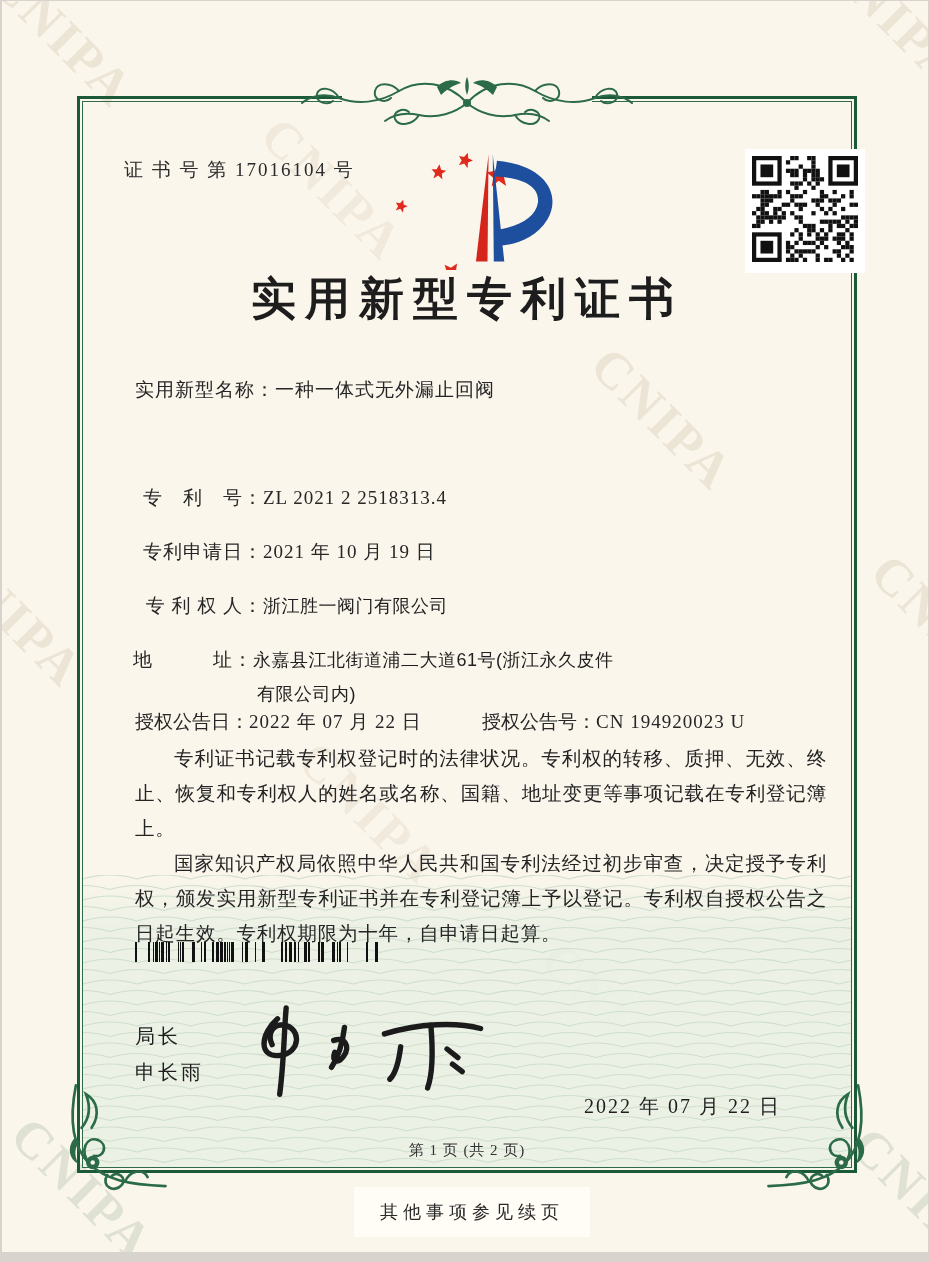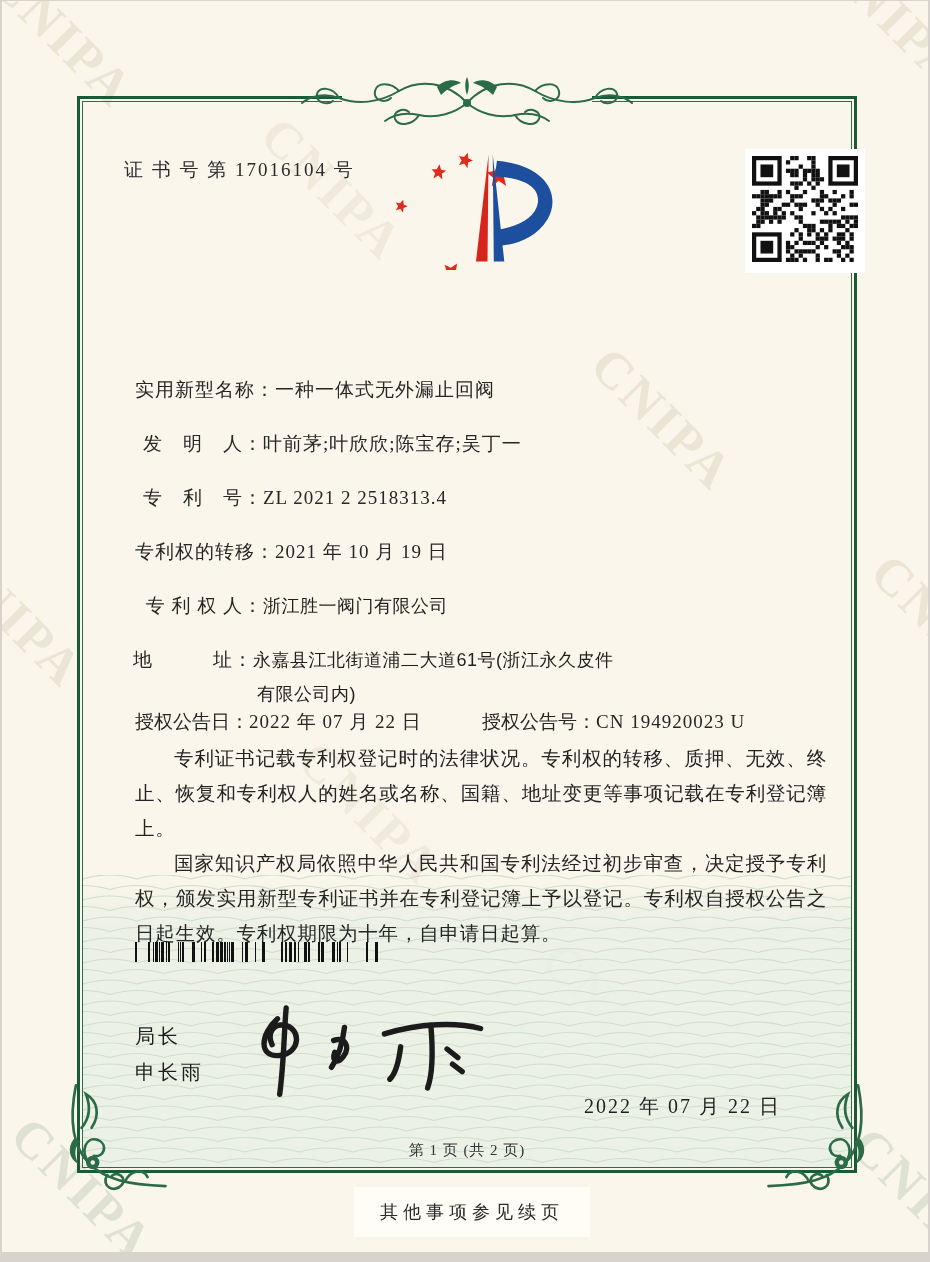--- a/index.html
+++ b/index.html
@@ -393,32 +393,30 @@
         <rect x="8.48" y="8.48" width="12.72" height="12.72" fill="#111"></rect>
         <rect x="76.32000000000001" y="0" width="29.68" height="29.68" fill="#111"></rect>
         <rect x="80.56" y="4.24" width="21.200000000000003" height="21.200000000000003" fill="#fff"></rect>
         <rect x="84.80000000000001" y="8.48" width="12.72" height="12.72" fill="#111"></rect>
         <rect x="0" y="76.32000000000001" width="29.68" height="29.68" fill="#111"></rect>
         <rect x="4.24" y="80.56" width="21.200000000000003" height="21.200000000000003" fill="#fff"></rect>
         <rect x="8.48" y="84.80000000000001" width="12.72" height="12.72" fill="#111"></rect>
       </svg>
   </div>
 
+  <div class="abs title" style="left:165px;top:268px;">实用新型专利证书</div>
 
   <div class="abs frow" style="left:133px;top:376px;">
     <span class="lab">实用新型名称：</span><span class="val-song">一种一体式无外漏止回阀</span>
   </div>
-  <div class="abs frow" style="left:133px;top:430px;">
-    <span class="lab">发　明　人：</span><span class="val-song">叶前茅;叶欣欣;陈宝存;吴丁一</span>
-  </div>
   <div class="abs frow" style="left:133px;top:484px;">
     <span class="lab">专　利　号：</span><span class="val-song">ZL 2021 2 2518313.4</span>
   </div>
   <div class="abs frow" style="left:133px;top:538px;">
-    <span class="lab">专利权的转移：</span><span class="val-song">2021 年 10 月 19 日</span>
+    <span class="lab">专利申请日：</span><span class="val-song">2021 年 10 月 19 日</span>
   </div>
   <div class="abs frow" style="left:133px;top:592px;">
     <span class="lab">专 利 权 人：</span><span class="val-hei">浙江胜一阀门有限公司</span>
   </div>
   <div class="abs frow" style="left:123px;top:646px;">
     <span class="lab">地　　　址：</span><span class="val-hei">永嘉县江北街道浦二大道61号(浙江永久皮件</span>
   </div>
   <div class="abs frow" style="left:255px;top:681px;">
     <span class="val-hei">有限公司内)</span>
   </div>

